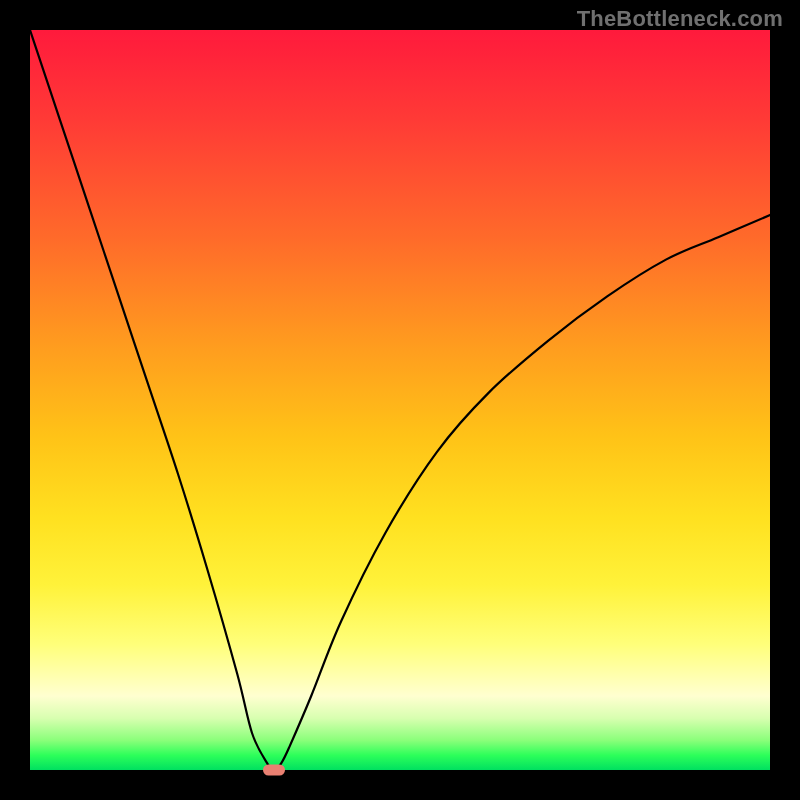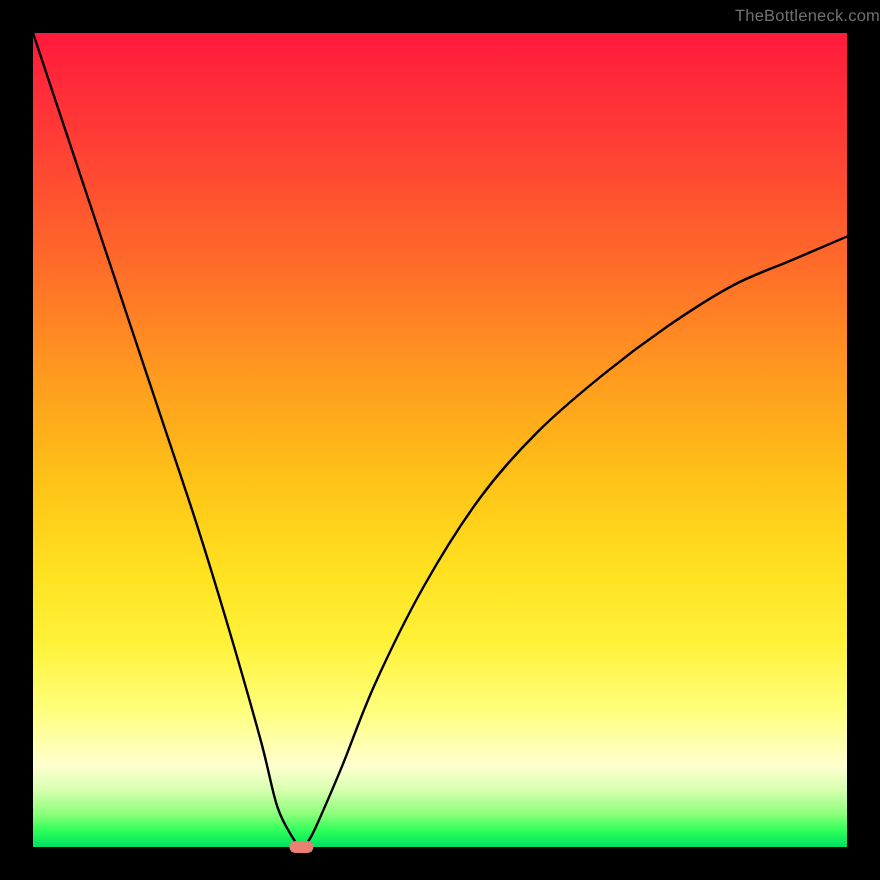--- a/index.html
+++ b/index.html
@@ -37,24 +37,24 @@
       #ffffd0 90%,
       #d8ffb0 93%,
       #8aff7a 96%,
       #2dff5a 98%,
       #00e060 100%
     );
   }
   .watermark {
     position: absolute;
     top: 6px;
-    right: 0;
+    right: 17px;
     color: #707070;
-    font-size: 15px;
-    font-weight: 400;
+    font-size: 22px;
+    font-weight: 700;
     letter-spacing: 0.2px;
     user-select: none;
   }
   .curve-svg {
     position: absolute;
     left: 0;
     top: 0;
     width: 740px;
     height: 740px;
     display: block;

